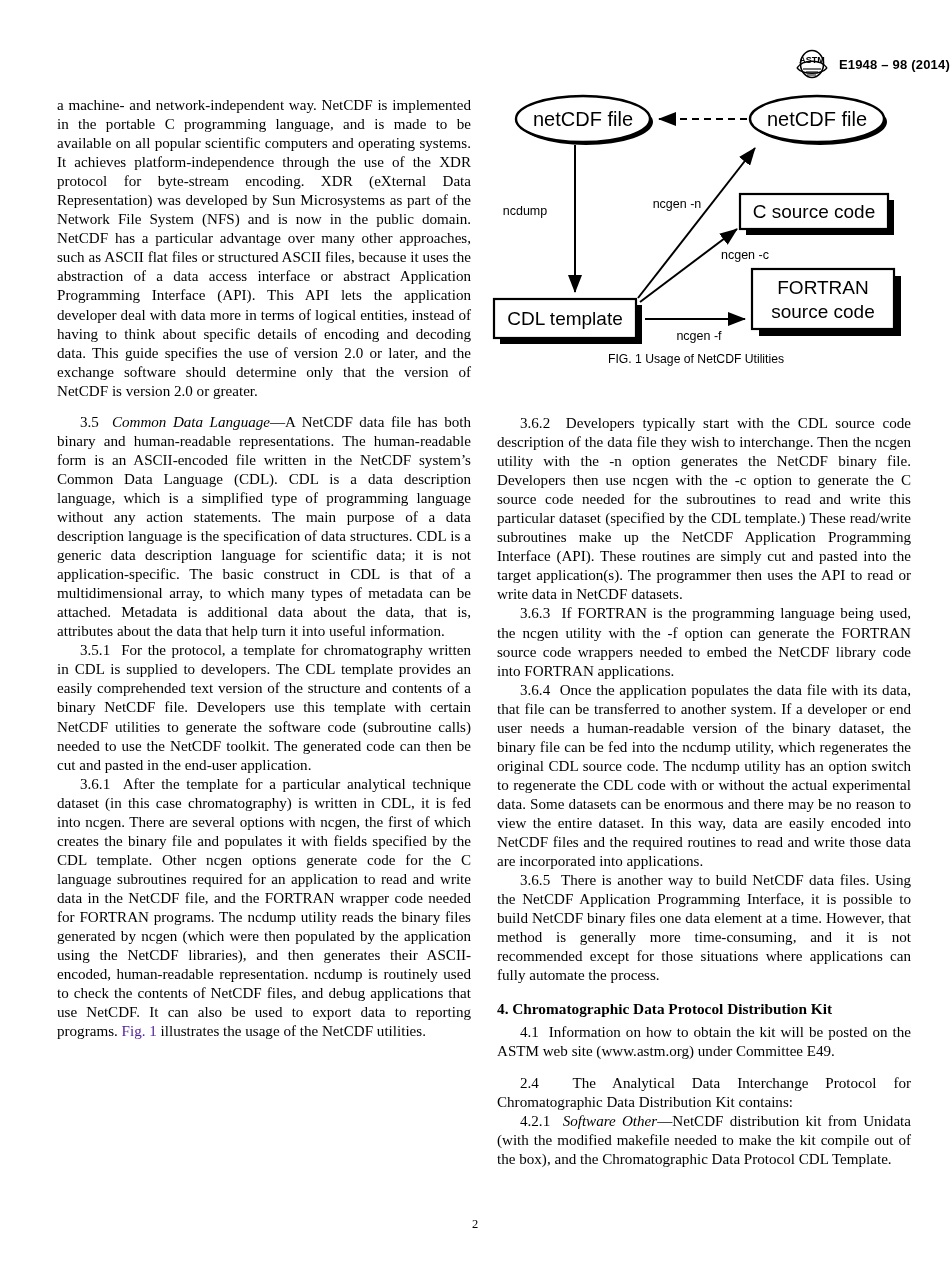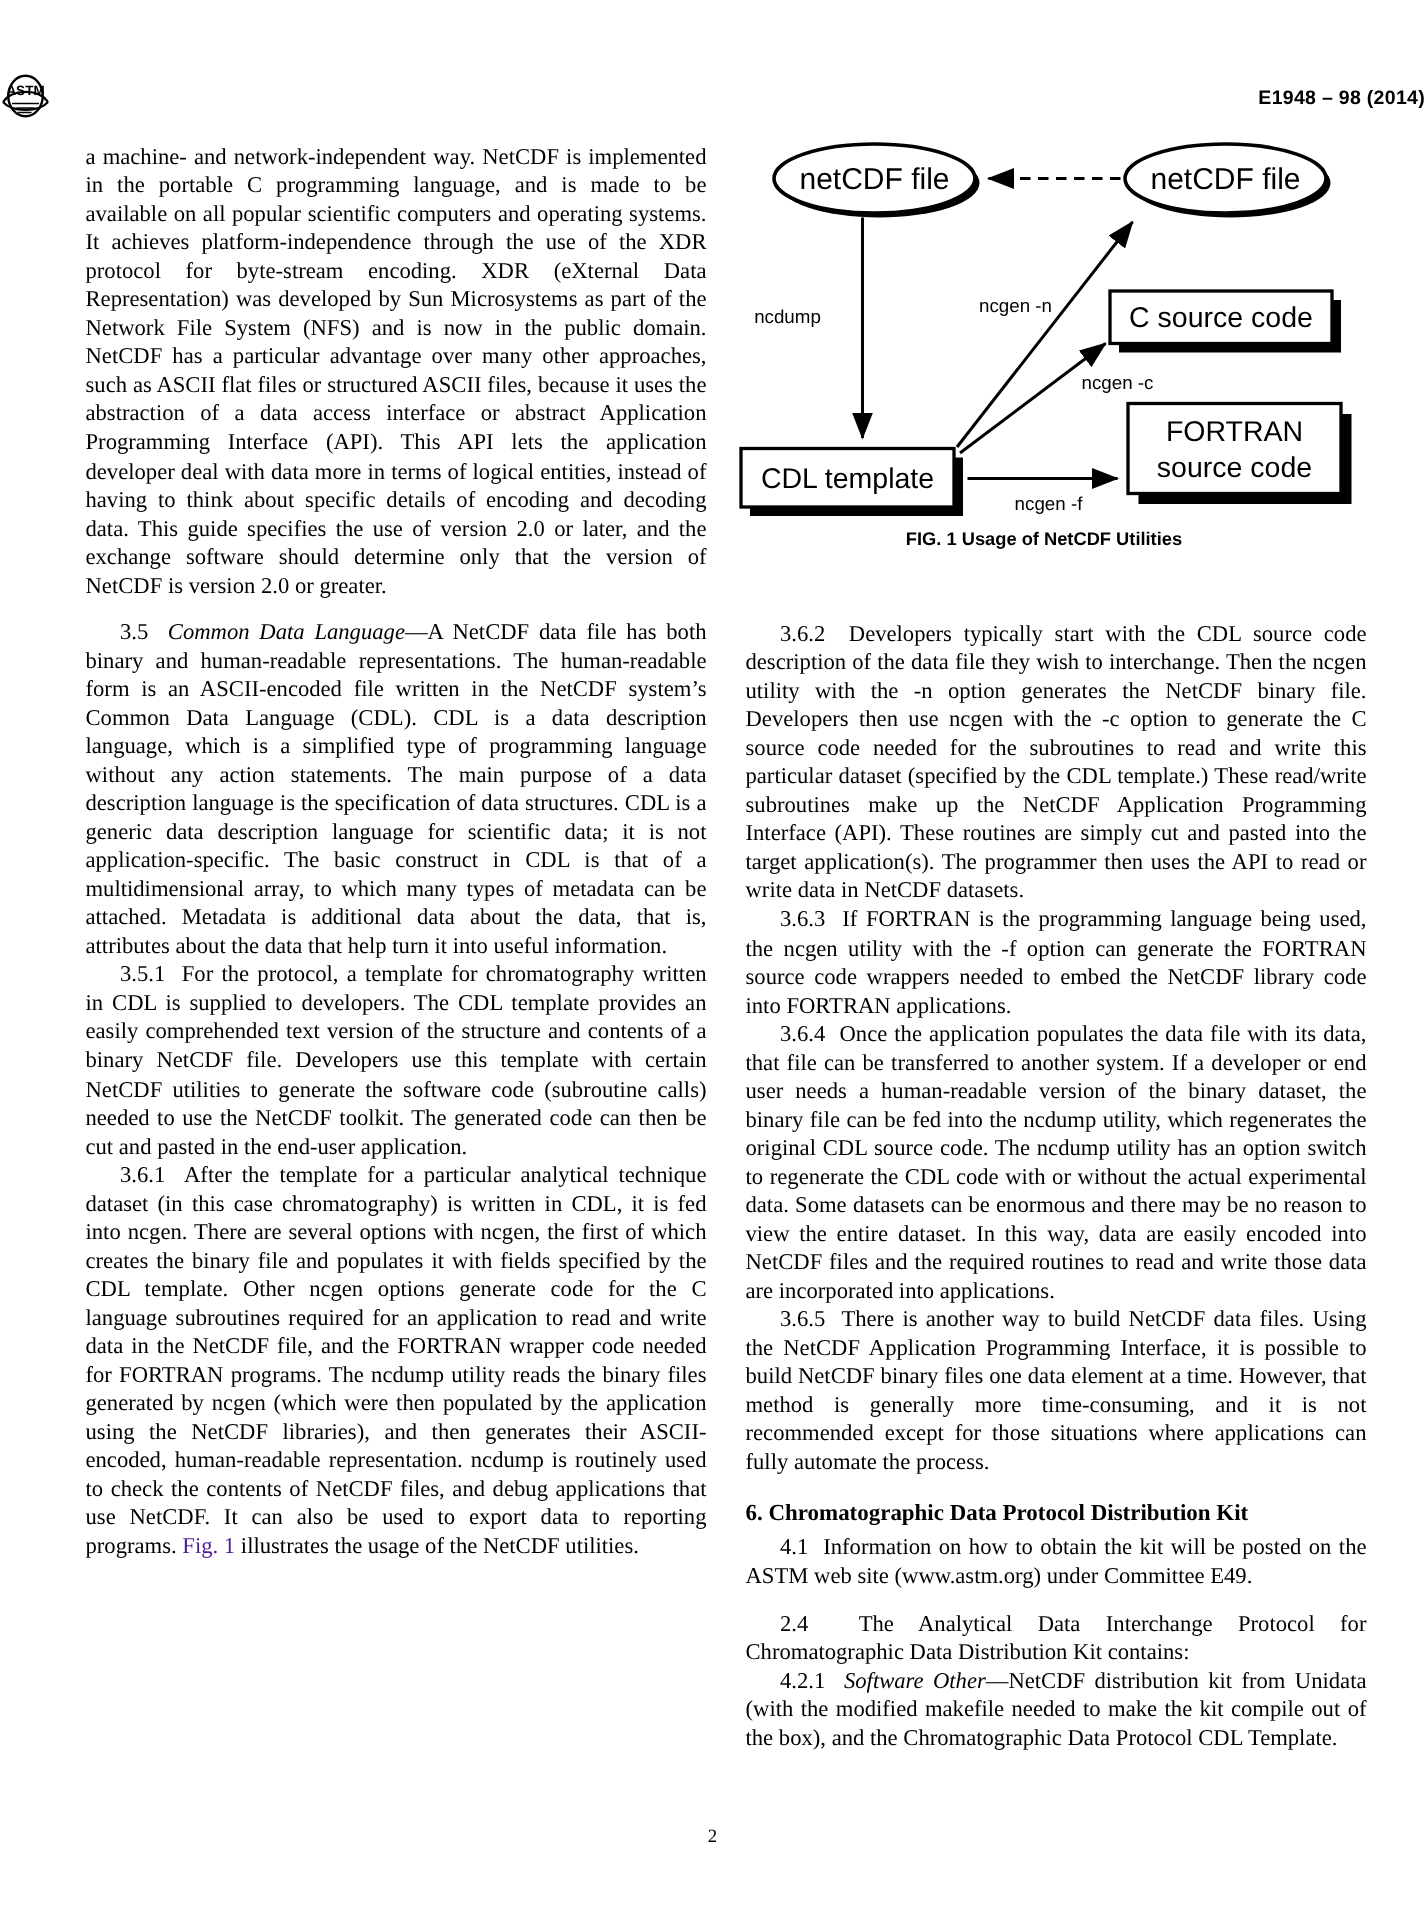--- a/index.html
+++ b/index.html
@@ -18,21 +18,21 @@
 
   
   #header {
     position: absolute;
     top: 42px;
     left: 0;
     width: 950px;
     height: 44px;
     display: flex;
     align-items: center;
-    justify-content: space-between;
+    justify-content: flex-end;
     gap: 10px;
   }
   #astm-logo { display: block; }
   #header-title {
     font-family: "Liberation Sans", "DejaVu Sans", sans-serif;
     font-weight: bold;
     font-size: 13px;
     letter-spacing: 0.2px;
     white-space: nowrap;
   }
@@ -77,21 +77,21 @@
     width: 418px;
     height: 282px;
   }
   #fig-caption {
     position: absolute;
     left: 487px;
     top: 352px;
     width: 418px;
     text-align: center;
     font-family: "Liberation Sans", "DejaVu Sans", sans-serif;
-    font-weight: bold;
+    font-weight: normal;
     font-size: 12.2px;
   }
 
   
   #page-number {
     position: absolute;
     left: 0;
     top: 1217px;
     width: 950px;
     text-align: center;
@@ -202,21 +202,21 @@
 <div id="col-right" class="column">
 
   <p class="para indent"><span>3.6.2</span><span>&nbsp; </span><span>Developers typically start with the CDL source code description of the data file they wish to interchange. Then the ncgen utility with the -n option generates the NetCDF binary file. Developers then use ncgen with the -c option to generate the C source code needed for the subroutines to read and write this particular dataset (specified by the CDL template.) These read/write subroutines make up the NetCDF Application Programming Interface (API). These routines are simply cut and pasted into the target application(s). The programmer then uses the API to read or write data in NetCDF datasets.</span></p>
 
   <p class="para indent"><span>3.6.3</span><span>&nbsp; </span><span>If FORTRAN is the programming language being used, the ncgen utility with the -f option can generate the FORTRAN source code wrappers needed to embed the NetCDF library code into FORTRAN applications.</span></p>
 
   <p class="para indent"><span>3.6.4</span><span>&nbsp; </span><span>Once the application populates the data file with its data, that file can be transferred to another system. If a developer or end user needs a human-readable version of the binary dataset, the binary file can be fed into the ncdump utility, which regenerates the original CDL source code. The ncdump utility has an option switch to regenerate the CDL code with or without the actual experimental data. Some datasets can be enormous and there may be no reason to view the entire dataset. In this way, data are easily encoded into NetCDF files and the required routines to read and write those data are incorporated into applications.</span></p>
 
   <p class="para indent"><span>3.6.5</span><span>&nbsp; </span><span>There is another way to build NetCDF data files. Using the NetCDF Application Programming Interface, it is possible to build NetCDF binary files one data element at a time. However, that method is generally more time-consuming, and it is not recommended except for those situations where applications can fully automate the process.</span></p>
 
-  <p class="sec-head">6.  Chromatographic Data Protocol Distribution Kit</p>
+  <p class="sec-head">4.  Chromatographic Data Protocol Distribution Kit</p>
 
   <p class="para indent"><span>4.1</span><span>&nbsp; </span><span>Information on how to obtain the kit will be posted on the ASTM web site (www.astm.org) under Committee E49.</span></p>
 
   <p class="para indent gap-before"><span>2.4</span><span>&nbsp; </span><span>The Analytical Data Interchange Protocol for Chromatographic Data Distribution Kit contains:</span></p>
 
   <p class="para indent"><span>4.2.1</span><span>&nbsp; </span><span class="italic">Software Other</span><span>—NetCDF distribution kit from Unidata (with the modified makefile needed to make the kit compile out of the box), and the Chromatographic Data Protocol CDL Template.</span></p>
 </div>
 
 <div id="page-number">2</div>
 

